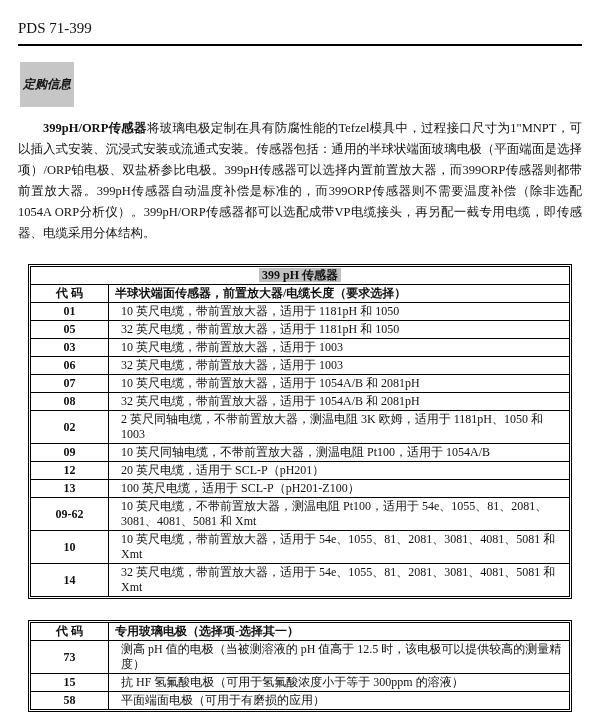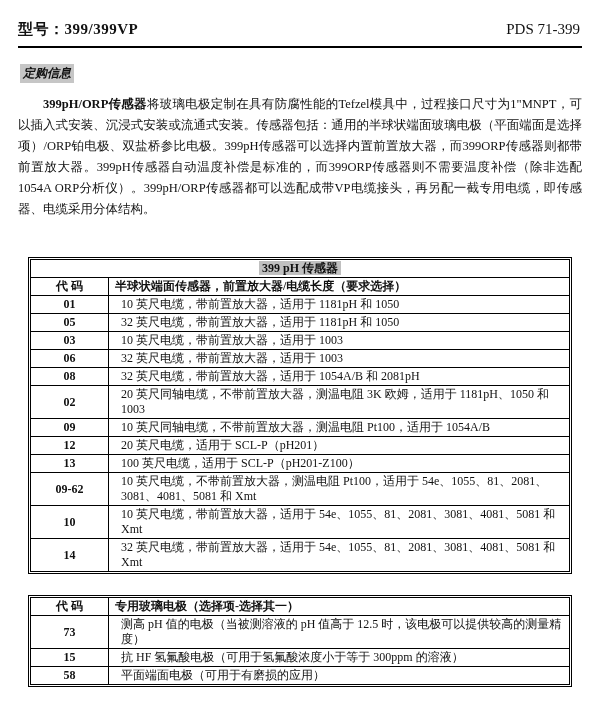--- a/index.html
+++ b/index.html
@@ -15,39 +15,39 @@
   
   .doc-header{display:flex;justify-content:space-between;align-items:baseline;}
   .model-label{font-size:15px;font-weight:bold;letter-spacing:.5px;}
   .doc-number{font-size:15px;font-weight:normal;padding-right:2px;}
   .rule{border:none;border-top:2px solid #000;margin:7px 0 0 0;}
 
   
   .section-title{
     display:inline-block;margin:16px 2px 0 2px;
     font-size:12px;font-weight:bold;font-style:italic;
-    background:#c6c6c6;padding:1px 3px;
+    background:#c6c6c6;padding:14px 3px;
   }
 
   
   .intro{
     margin:11px 0 0 0;
     font-size:12.5px;line-height:21px;
     text-align:justify;text-indent:2em;
   }
   .intro .lead{font-weight:bold;}
 
   
   .tbl-outer{
     margin:0 10px 0 10px;
     border:1px solid #000;
     padding:1px;
     background:#fff;
   }
-  .t1{margin-top:37px;}
+  .t1{margin-top:20px;}
   .t2{margin-top:21px;}
   table{
     width:100%;
     border-collapse:collapse;
     border:1px solid #000;
     font-size:12px;
   }
   th,td{
     border:1px solid #000;
     padding:1px 6px;
@@ -60,21 +60,20 @@
   col.c-code{width:78px;}
   .code, th.code-h{text-align:center;font-weight:bold;}
   td.desc{padding-left:12px;}
 </style>
 </head>
 <body>
 
 <div class="page">
 
   <div class="doc-header">
-    <span class="model-label">型号：399/399VP</span>
     <span class="doc-number">PDS 71-399</span>
   </div>
   <hr class="rule">
 
   <div>
     <span class="section-title">定购信息</span>
   </div>
 
   <p class="intro"><span class="lead">399pH/ORP传感器</span><span>将玻璃电极定制在具有防腐性能的Tefzel模具中，过程接口尺寸为1"MNPT，可以插入式安装、沉浸式安装或流通式安装。传感器包括：通用的半球状端面玻璃电极（平面端面是选择项）/ORP铂电极、双盐桥参比电极。399pH传感器可以选择内置前置放大器，而399ORP传感器则都带前置放大器。399pH传感器自动温度补偿是标准的，而399ORP传感器则不需要温度补偿（除非选配1054A ORP分析仪）。399pH/ORP传感器都可以选配成带VP电缆接头，再另配一截专用电缆，即传感器、电缆采用分体结构。</span></p>
 
@@ -104,26 +103,30 @@
           </tr>
           <tr>
             <td class="code">03</td>
             <td class="desc">10 英尺电缆，带前置放大器，适用于 1003</td>
           </tr>
           <tr>
             <td class="code">06</td>
             <td class="desc">32 英尺电缆，带前置放大器，适用于 1003</td>
           </tr>
           <tr>
+            <td class="code">07</td>
+            <td class="desc">10 英尺电缆，带前置放大器，适用于 1054A/B 和 2081pH</td>
+          </tr>
+          <tr>
             <td class="code">08</td>
             <td class="desc">32 英尺电缆，带前置放大器，适用于 1054A/B 和 2081pH</td>
           </tr>
           <tr>
             <td class="code">02</td>
-            <td class="desc">20 英尺同轴电缆，不带前置放大器，测温电阻 3K 欧姆，适用于 1181pH、1050 和 1003</td>
+            <td class="desc">2 英尺同轴电缆，不带前置放大器，测温电阻 3K 欧姆，适用于 1181pH、1050 和 1003</td>
           </tr>
           <tr>
             <td class="code">09</td>
             <td class="desc">10 英尺同轴电缆，不带前置放大器，测温电阻 Pt100，适用于 1054A/B</td>
           </tr>
           <tr>
             <td class="code">12</td>
             <td class="desc">20 英尺电缆，适用于 SCL-P（pH201）</td>
           </tr>
           <tr>

